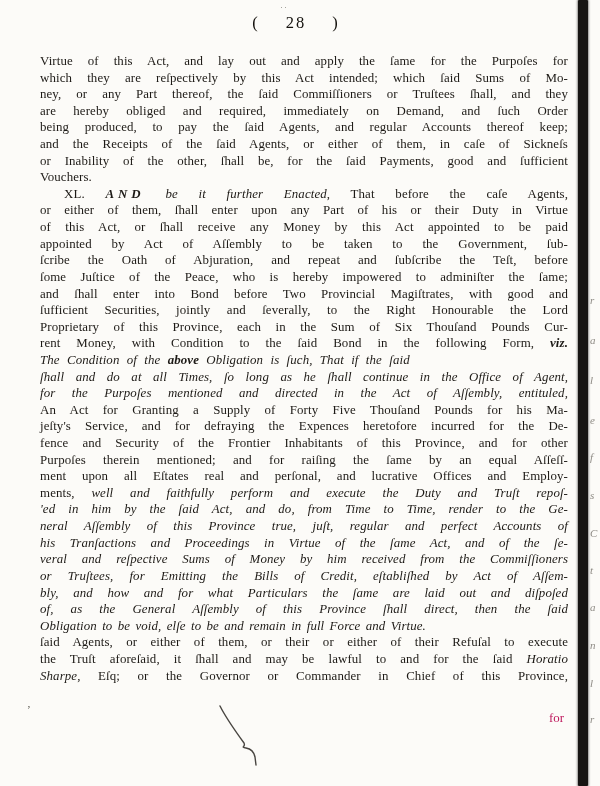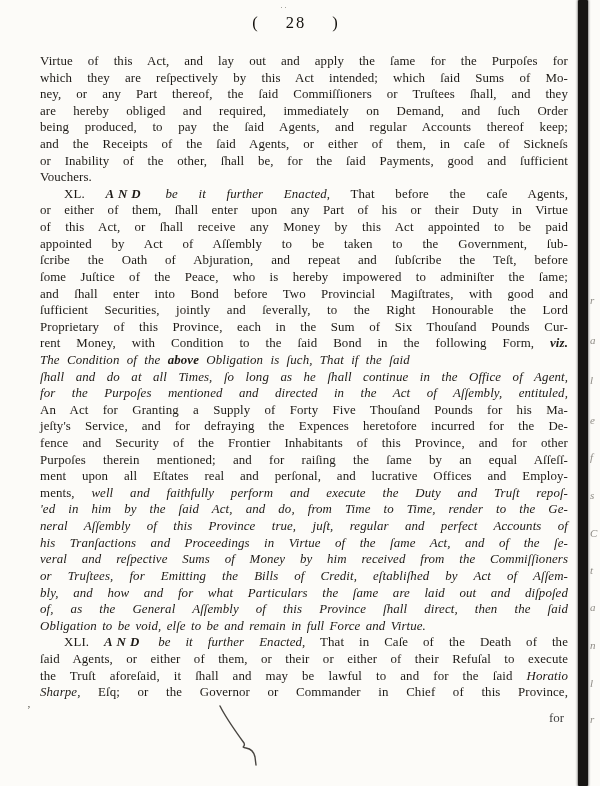--- a/index.html
+++ b/index.html
@@ -33,21 +33,21 @@
   .line.indent{text-indent:24px;}
   .line.sp4{word-spacing:4px;}
   .line.sp2{word-spacing:2px;}
   .seg-r{font-style:normal;}
   .seg-i{font-style:italic;}
   .seg-isp{font-style:italic;letter-spacing:4px;font-weight:600;margin-top:17px;}
   .seg-bi{font-style:italic;font-weight:bold;}
   .seg-ib{font-style:italic;font-weight:600;}
   .catchword{
     position:absolute;top:711px;left:40px;width:524px;text-align:right;
-    font-size:12.9px;color:#404040;
+    font-size:12.9px;color:#be185d;
   }
   .scan-bar{
     position:absolute;left:578px;top:0;width:10px;height:786px;
     background:#171513;border-radius:1px;
     box-shadow:0 0 2px 1px rgba(23,21,19,0.45);
   }
   .edge-fragment{
     position:absolute;left:590px;width:9px;overflow:hidden;
     font-size:11px;line-height:11px;color:#8f8c86;font-style:italic;
   }
@@ -94,21 +94,20 @@
       <div class="line j"><span class="seg-r">ment upon all Eſtates real and perſonal, and lucrative Offices and Employ-</span></div>
       <div class="line j"><span class="seg-r">ments, </span><span class="seg-i">well and faithfully perform and execute the Duty and Truſt repoſ-</span></div>
       <div class="line j"><span class="seg-i">'ed in him by the ſaid Act, and do, from Time to Time, render to the Ge-</span></div>
       <div class="line j"><span class="seg-i">neral Aſſembly of this Province true, juſt, regular and perfect Accounts of</span></div>
       <div class="line j"><span class="seg-i">his Tranſactions and Proceedings in Virtue of the ſame Act, and of the ſe-</span></div>
       <div class="line j"><span class="seg-i">veral and reſpective Sums of Money by him received from the Commiſſioners</span></div>
       <div class="line j"><span class="seg-i">or Truſtees, for Emitting the Bills of Credit, eſtabliſhed by Act of Aſſem-</span></div>
       <div class="line j"><span class="seg-i">bly, and how and for what Particulars the ſame are laid out and diſpoſed</span></div>
       <div class="line j"><span class="seg-i">of, as the General Aſſembly of this Province ſhall direct, then the ſaid</span></div>
       <div class="line sp2"><span class="seg-i">Obligation to be void, elſe to be and remain in full Force and Virtue.</span></div>
-      <div class="line j indent"><span class="seg-r">XLI. </span><span class="seg-isp">AND</span><span class="seg-i"> be it further Enacted</span><span class="seg-r">, That in Caſe of the Death of the</span></div>
       <div class="line j"><span class="seg-r">ſaid Agents, or either of them, or their or either of their Refuſal to execute</span></div>
       <div class="line j"><span class="seg-r">the Truſt aforeſaid, it ſhall and may be lawful to and for the ſaid </span><span class="seg-i">Horatio</span></div>
       <div class="line j"><span class="seg-i">Sharpe</span><span class="seg-r">, Eſq; or the Governor or Commander in Chief of this Province,</span></div>
     </div>
 
   <div class="catchword">for</div>
 
   <div class="margin-speck">ʼ</div>
 
   <svg class="ink-stroke" width="600" height="786" viewBox="0 0 600 786">

